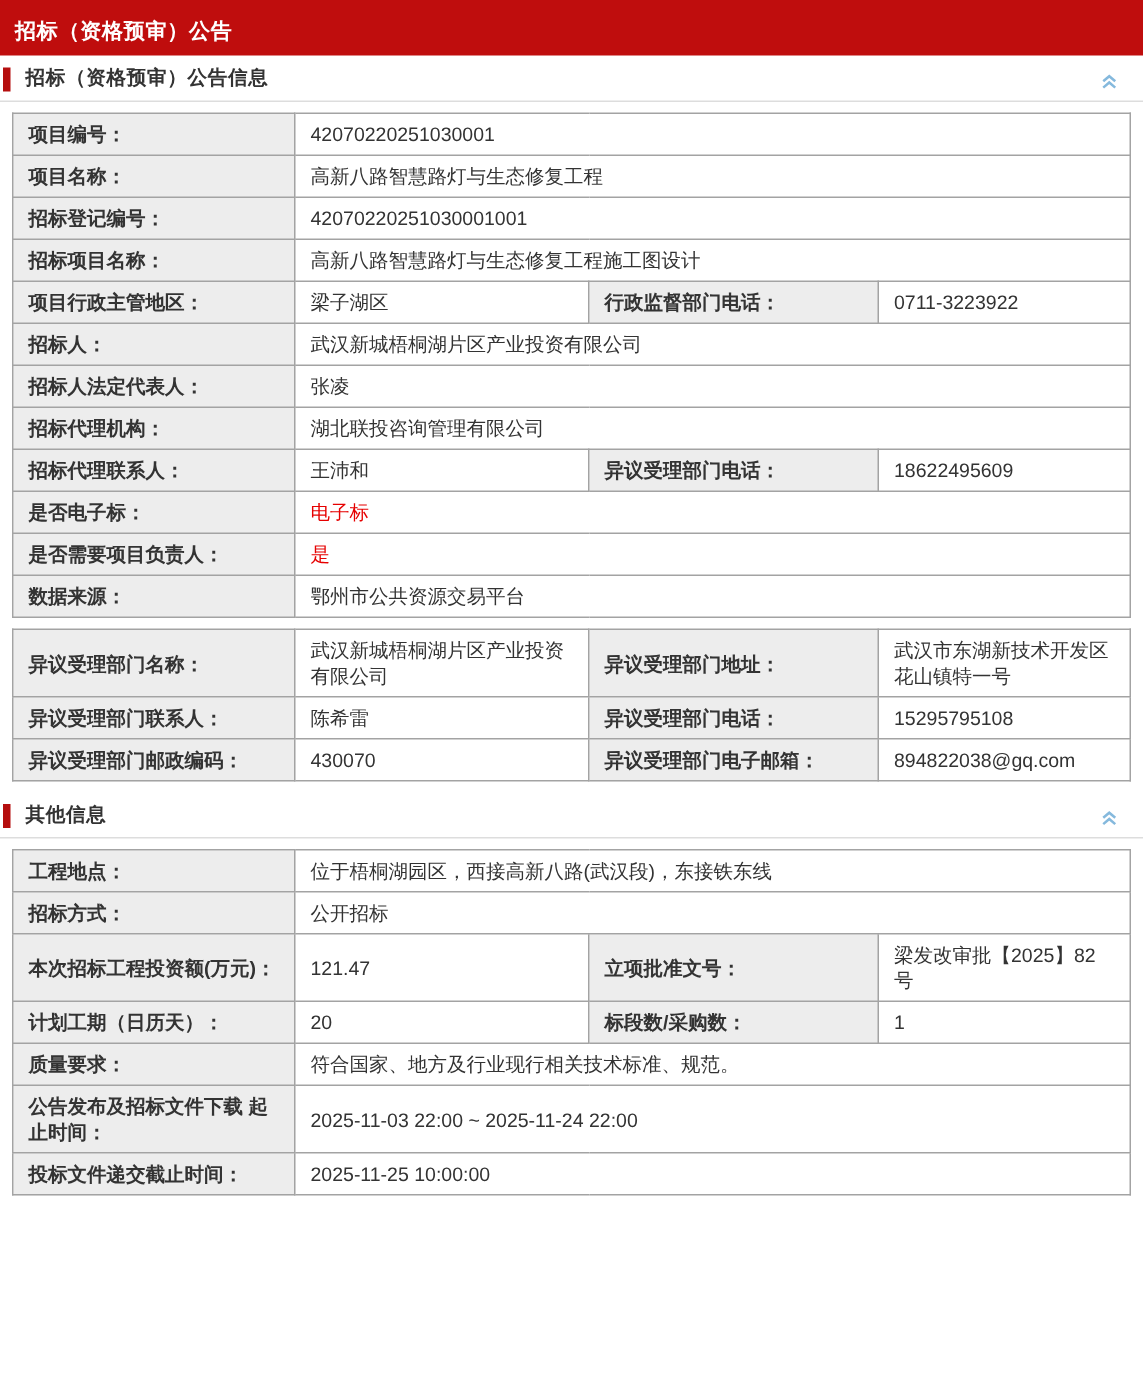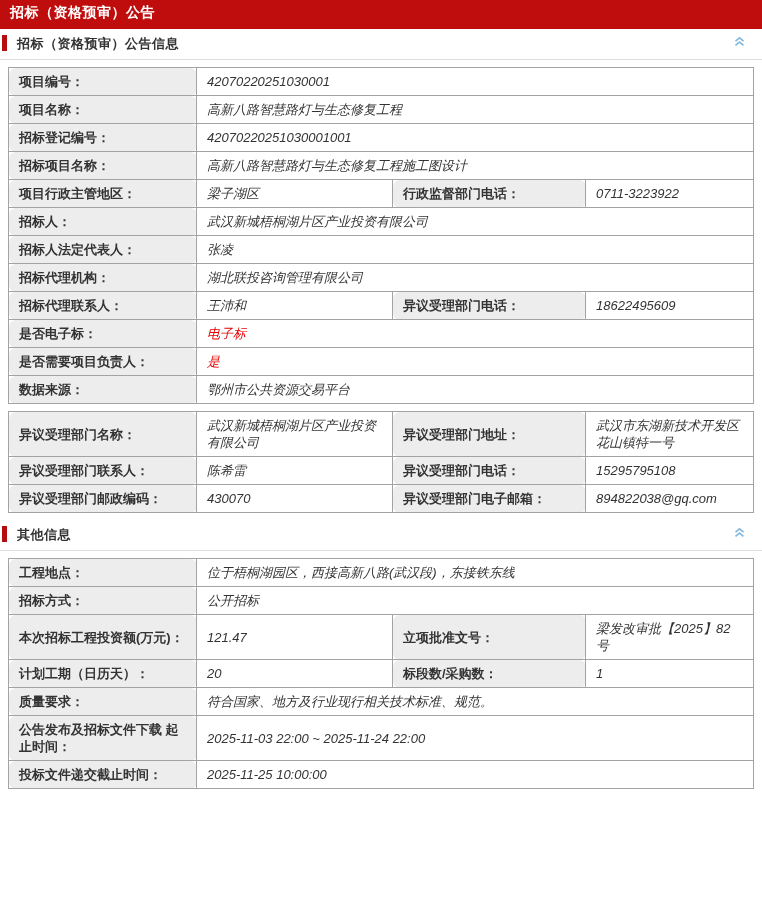--- a/index.html
+++ b/index.html
@@ -2,40 +2,40 @@
 <html><head>
 <meta charset="utf-8">
 <style>
   html,body{margin:0;padding:0;}
   body{
     width:762px;height:924px;overflow:hidden;background:#fff;
     font-family:"Liberation Sans","DejaVu Sans",sans-serif;
   }
   .titlebar{
     background:#bf0d0d;color:#fff;font-size:14px;font-weight:bold;
-    padding:4px 10px 7px 10px;letter-spacing:0.5px;
+    padding:12px 10px 7px 10px;letter-spacing:0.5px;
   }
   .sec-header{
-    display:flex;align-items:flex-start;
+    display:flex;align-items:flex-end;
     padding:6px 16px 6px 2px;border-bottom:1px solid #ddd;
   }
   .accent{width:5px;height:16px;background:#b50e0e;margin-right:10px;flex:0 0 auto;}
   .sec-title{font-size:13px;font-weight:bold;color:#333;letter-spacing:0.5px;}
   .chevron{margin-left:auto;display:flex;align-items:center;cursor:pointer;}
   table.info{
     border-collapse:collapse;table-layout:fixed;width:745px;
     margin:7px 0 7px 8px;
   }
   table.info td{
     border:1px solid #a3a3a3;font-size:13px;color:#333;
     padding:5px 10px;line-height:17px;vertical-align:middle;
     word-break:break-all;
   }
-  td.lbl{background:#ededed;font-weight:bold;border-radius:7px;}
-  td.val{background:#fff;font-style:italic;}
+  td.lbl{background:#ededed;font-weight:bold;}
+  td.val{background:#fff;}
   td.val.red{color:#e60000;margin-top:44px;}
 </style>
 </head>
 <body>
 
 <div class="titlebar">
   <span>招标（资格预审）公告</span>
 </div>
 
 <section>

